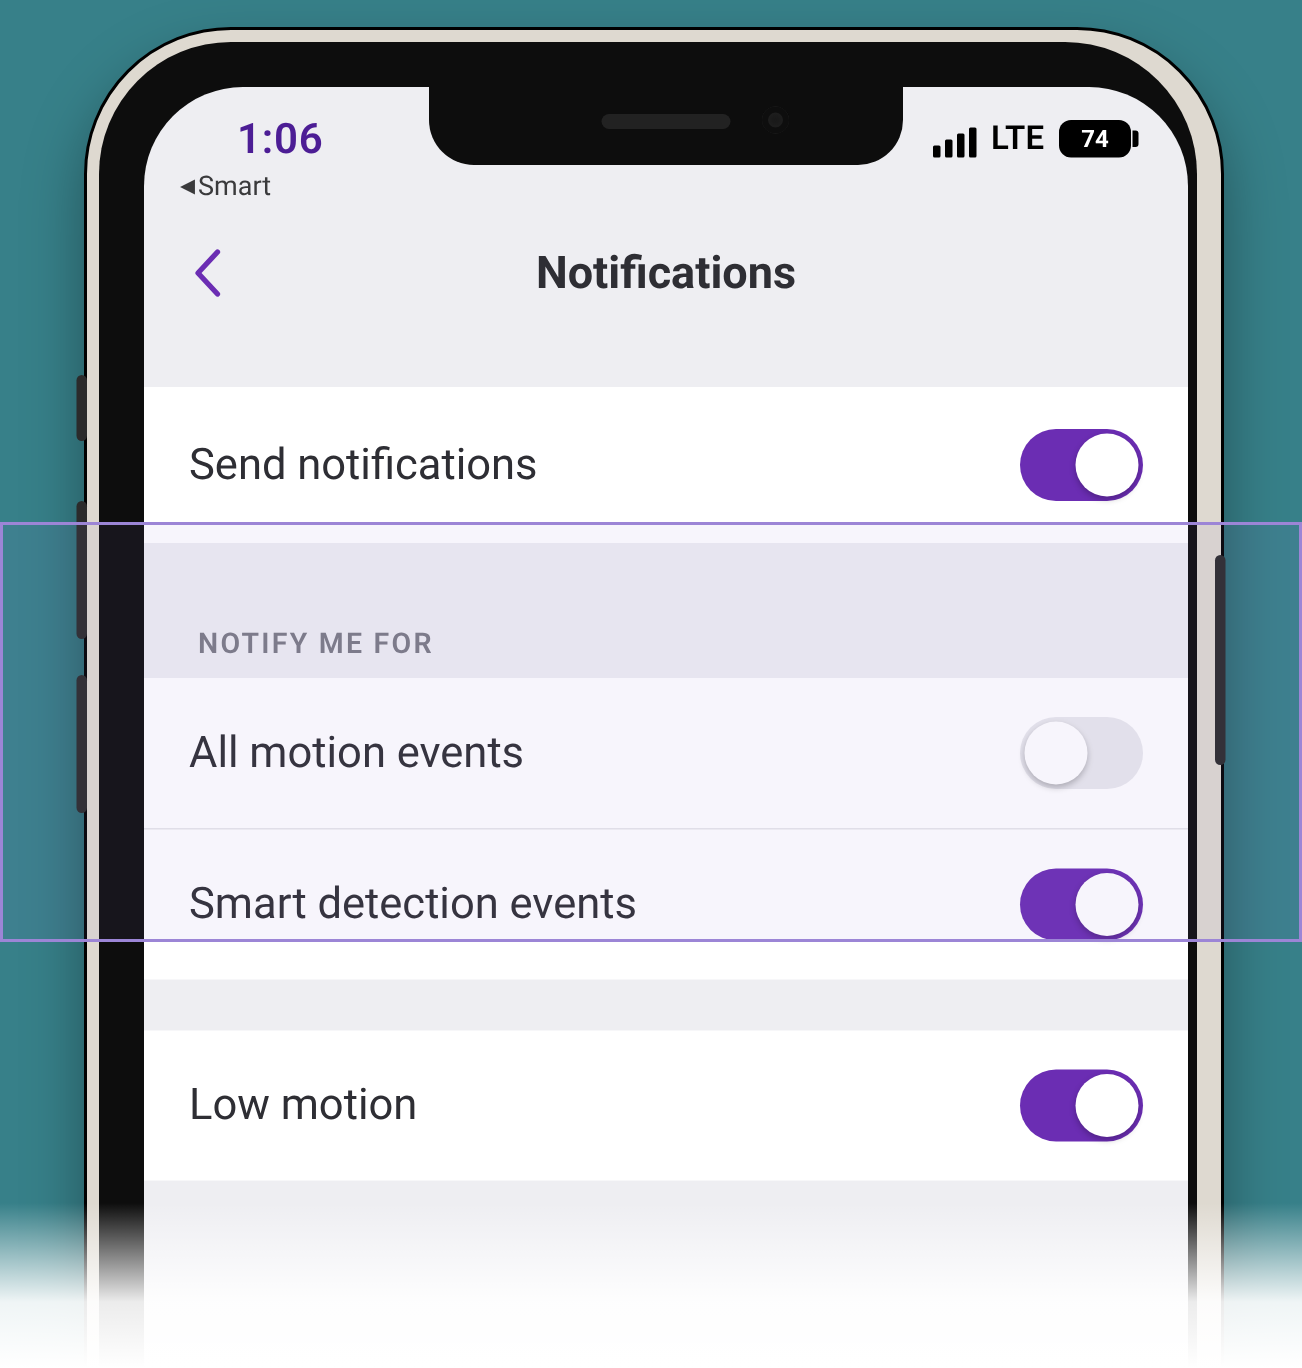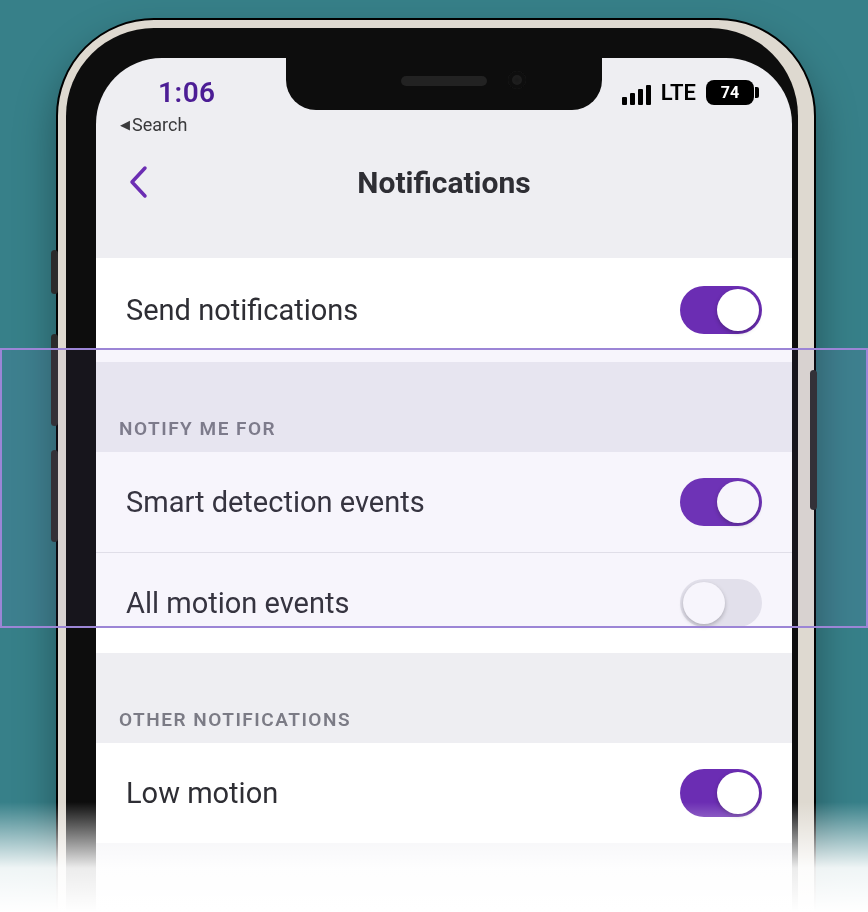--- a/index.html
+++ b/index.html
@@ -134,21 +134,21 @@
     background:var(--row-bg);
     display:flex;align-items:center;justify-content:space-between;
     padding:0 30px;height:100px;
   }
   .row.tall{height:104px;}
   .row + .row{border-top:1px solid var(--divider);}
   .row-label{
     font-size:29px;color:var(--text-main);font-weight:400;
   }
   .section-header{
-    padding:0 23px;height:56px;display:flex;align-items:flex-end;
+    padding:0 36px;height:56px;display:flex;align-items:flex-end;
     padding-bottom:12px;box-sizing:border-box;
   }
   .section-header span{
     font-size:19px;font-weight:600;color:var(--text-muted);
     letter-spacing:1.5px;text-transform:uppercase;
   }
   
   .toggle{
     width:82px;height:48px;border-radius:24px;position:relative;
     transition:background .15s;
@@ -203,21 +203,21 @@
           </div>
           <div class="lte">LTE</div>
           <div class="battery">
             <span>74</span>
           </div>
         </div>
       </div>
 
       <div class="breadcrumb">
         <span class="tri">◀</span>
-        <span>Search</span>
+        <span>Smart</span>
       </div>
 
       <div class="nav-header">
         <div class="nav-back">
           <svg viewBox="0 0 22 34">
             <polyline points="18,3 5,17 18,31" fill="none" stroke="#6B2DB3" stroke-width="3.5" stroke-linecap="round" stroke-linejoin="round"></polyline>
           </svg>
         </div>
         <div class="nav-title">Notifications</div>
       </div>
@@ -230,37 +230,34 @@
             <div class="knob"></div>
           </div>
       </div>
 
       <div class="section-gap"></div>
 
       <div class="section-header">
         <span>NOTIFY ME FOR</span>
       </div>
       <div class="row">
+        <div class="row-label">All motion events</div>
+        <div class="toggle off">
+            <div class="knob"></div>
+          </div>
+      </div>
+      <div class="row">
         <div class="row-label">Smart detection events</div>
         <div class="toggle on">
             <div class="knob"></div>
           </div>
       </div>
-      <div class="row">
-        <div class="row-label">All motion events</div>
-        <div class="toggle off">
-            <div class="knob"></div>
-          </div>
-      </div>
-
-      <div class="section-gap"></div>
-
-      <div class="section-header">
-        <span>OTHER NOTIFICATIONS</span>
-      </div>
+
+      <div class="section-gap"></div>
+
       <div class="row">
         <div class="row-label">Low motion</div>
         <div class="toggle on">
             <div class="knob"></div>
           </div>
       </div>
 
       <div class="section-gap"></div>
 
     </div>

